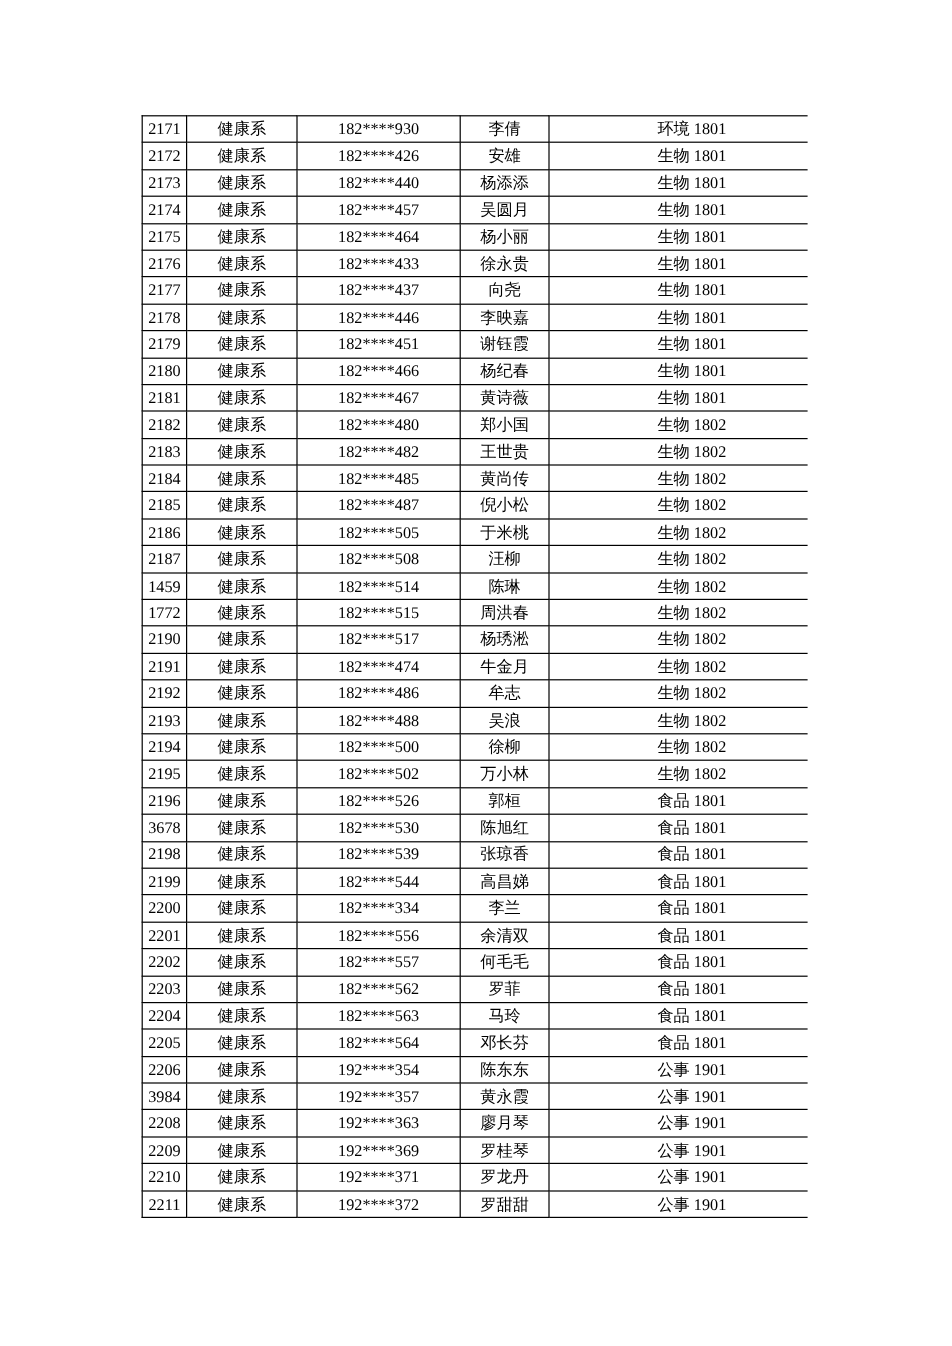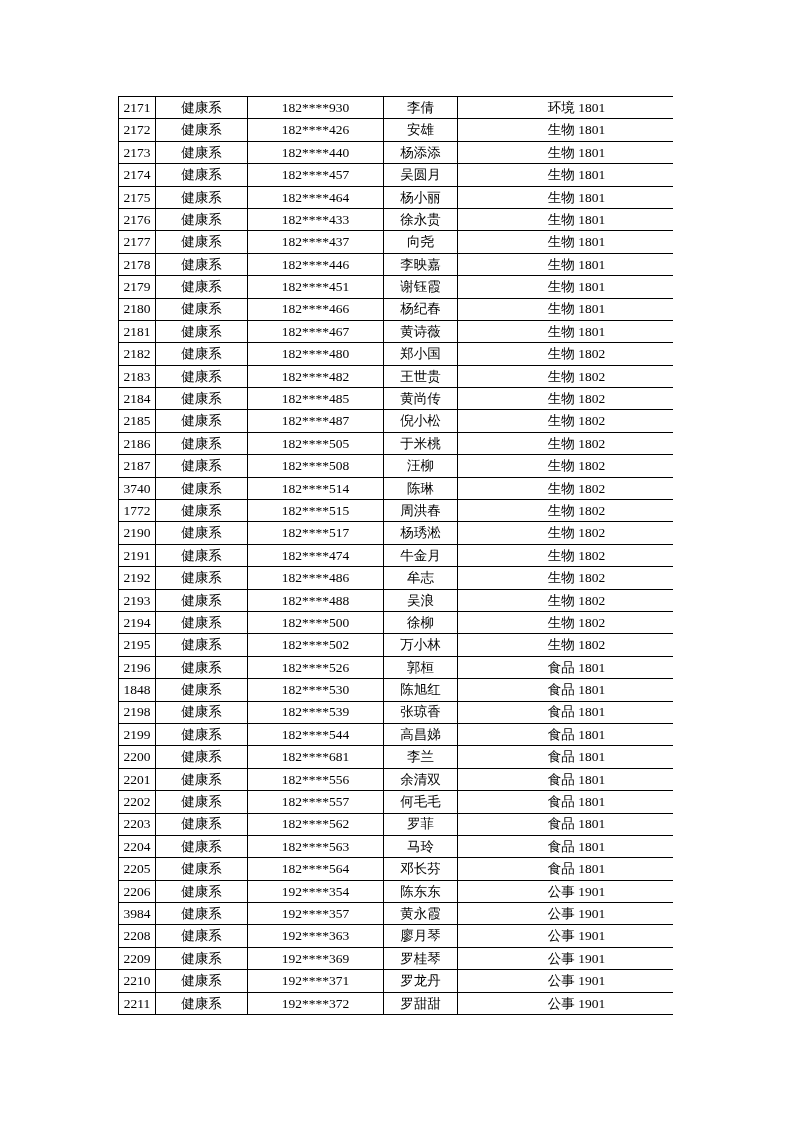--- a/index.html
+++ b/index.html
@@ -167,21 +167,21 @@
           <td>生物 1802</td>
         </tr>
         <tr>
           <td>2187</td>
           <td>健康系</td>
           <td>182****508</td>
           <td>汪柳</td>
           <td>生物 1802</td>
         </tr>
         <tr>
-          <td>3740</td>
+          <td>1459</td>
           <td>健康系</td>
           <td>182****514</td>
           <td>陈琳</td>
           <td>生物 1802</td>
         </tr>
         <tr>
           <td>1772</td>
           <td>健康系</td>
           <td>182****515</td>
           <td>周洪春</td>
@@ -230,21 +230,21 @@
           <td>生物 1802</td>
         </tr>
         <tr>
           <td>2196</td>
           <td>健康系</td>
           <td>182****526</td>
           <td>郭桓</td>
           <td>食品 1801</td>
         </tr>
         <tr>
-          <td>1848</td>
+          <td>3678</td>
           <td>健康系</td>
           <td>182****530</td>
           <td>陈旭红</td>
           <td>食品 1801</td>
         </tr>
         <tr>
           <td>2198</td>
           <td>健康系</td>
           <td>182****539</td>
           <td>张琼香</td>
@@ -253,21 +253,21 @@
         <tr>
           <td>2199</td>
           <td>健康系</td>
           <td>182****544</td>
           <td>高昌娣</td>
           <td>食品 1801</td>
         </tr>
         <tr>
           <td>2200</td>
           <td>健康系</td>
-          <td>182****681</td>
+          <td>182****334</td>
           <td>李兰</td>
           <td>食品 1801</td>
         </tr>
         <tr>
           <td>2201</td>
           <td>健康系</td>
           <td>182****556</td>
           <td>余清双</td>
           <td>食品 1801</td>
         </tr>

